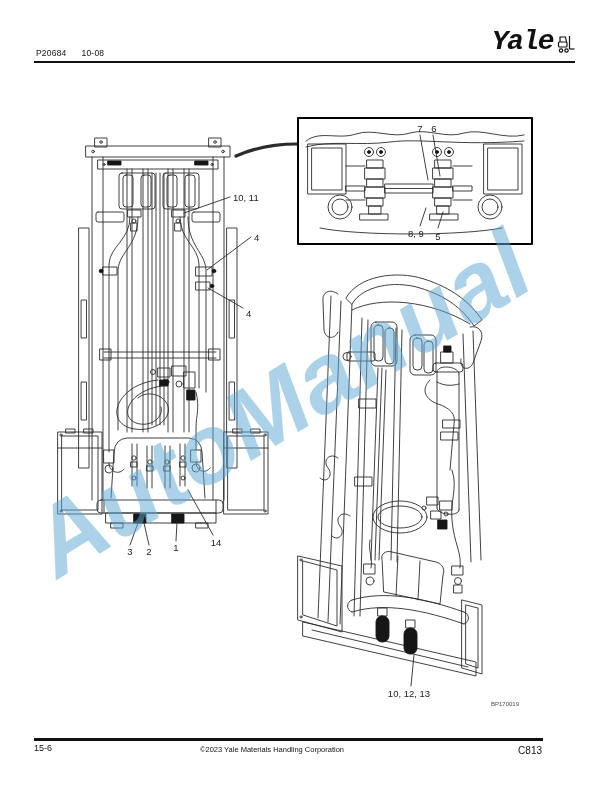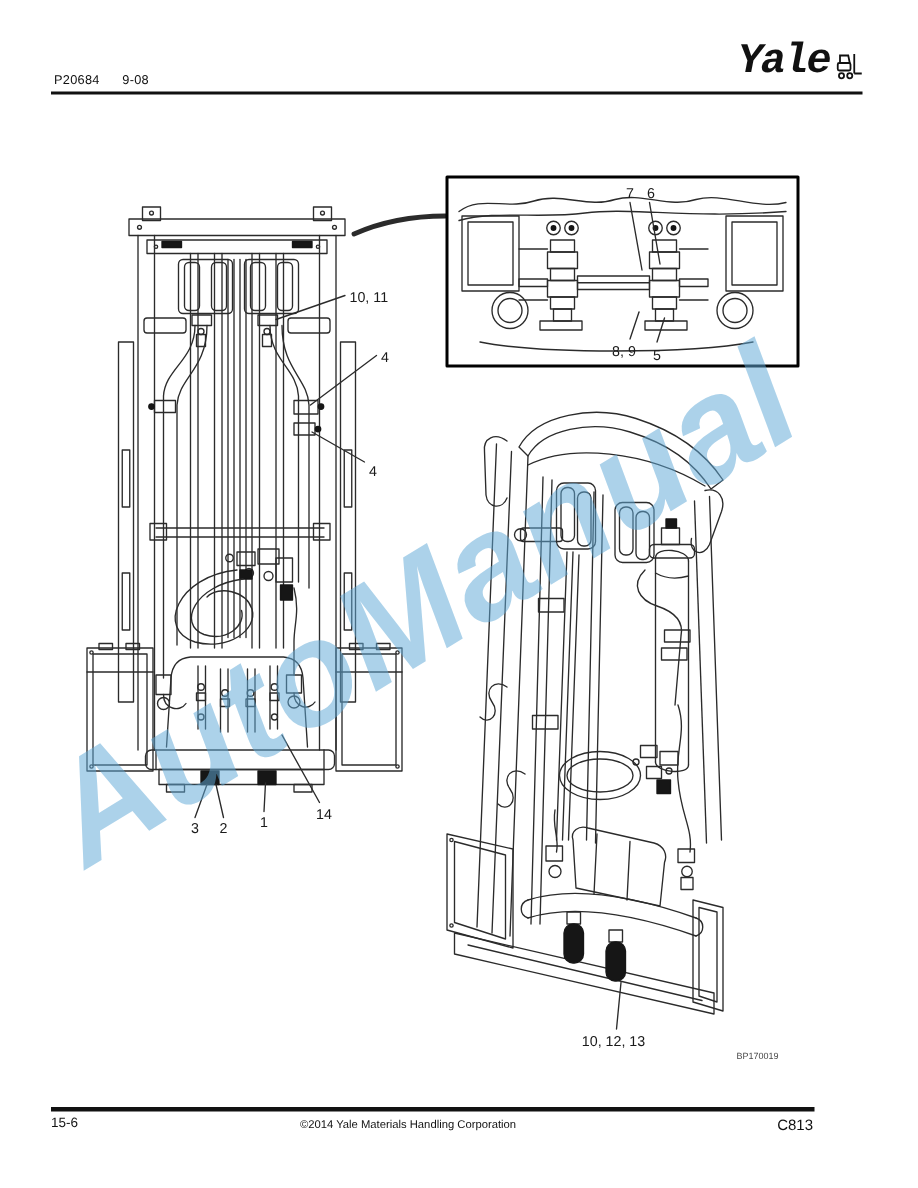--- a/index.html
+++ b/index.html
@@ -39,21 +39,21 @@
   .ftr-page{position:absolute;left:34px;top:743px;font-size:9px;}
   .ftr-copy{position:absolute;left:104px;top:744.5px;width:336px;text-align:center;font-size:7.5px;}
   .ftr-code{position:absolute;right:70px;top:744.5px;font-size:10px;}
 </style>
 </head>
 <body>
 
 <div class="page">
 
   <div class="hdr-left">
-    <span>P20684</span><span class="rev">9-08</span>
+    <span>P20684</span><span class="rev">10-08</span>
   </div>
   <div class="brand">
     <span class="yale">Yale</span>
     <svg width="20" height="21" viewBox="0 0 20 21">
       <g fill="none" stroke="#111" stroke-width="1.2">
         <path d="M5 9 L5 4 L10.5 4 L11.5 9"></path>
         <rect x="3.5" y="9" width="8.5" height="5" rx="1"></rect>
         <path d="M14.5 3 L14.5 16"></path>
         <path d="M14.5 16 L19.5 16"></path>
         <circle cx="6" cy="17.5" r="1.7"></circle>
@@ -382,16 +382,16 @@
       </g>
       <text x="409" y="697" text-anchor="middle">10, 12, 13</text>
       <text x="519" y="706" text-anchor="end" class="ref">BP170019</text>
     </g>
   </svg>
 
   <div class="watermark">AutoManual</div>
 
   <div class="ftr-rule"></div>
   <div class="ftr-page">15-6</div>
-  <div class="ftr-copy">©2014 Yale Materials Handling Corporation</div>
+  <div class="ftr-copy">©2023 Yale Materials Handling Corporation</div>
   <div class="ftr-code">C813</div>
 
 </div>
 
 </body></html>

